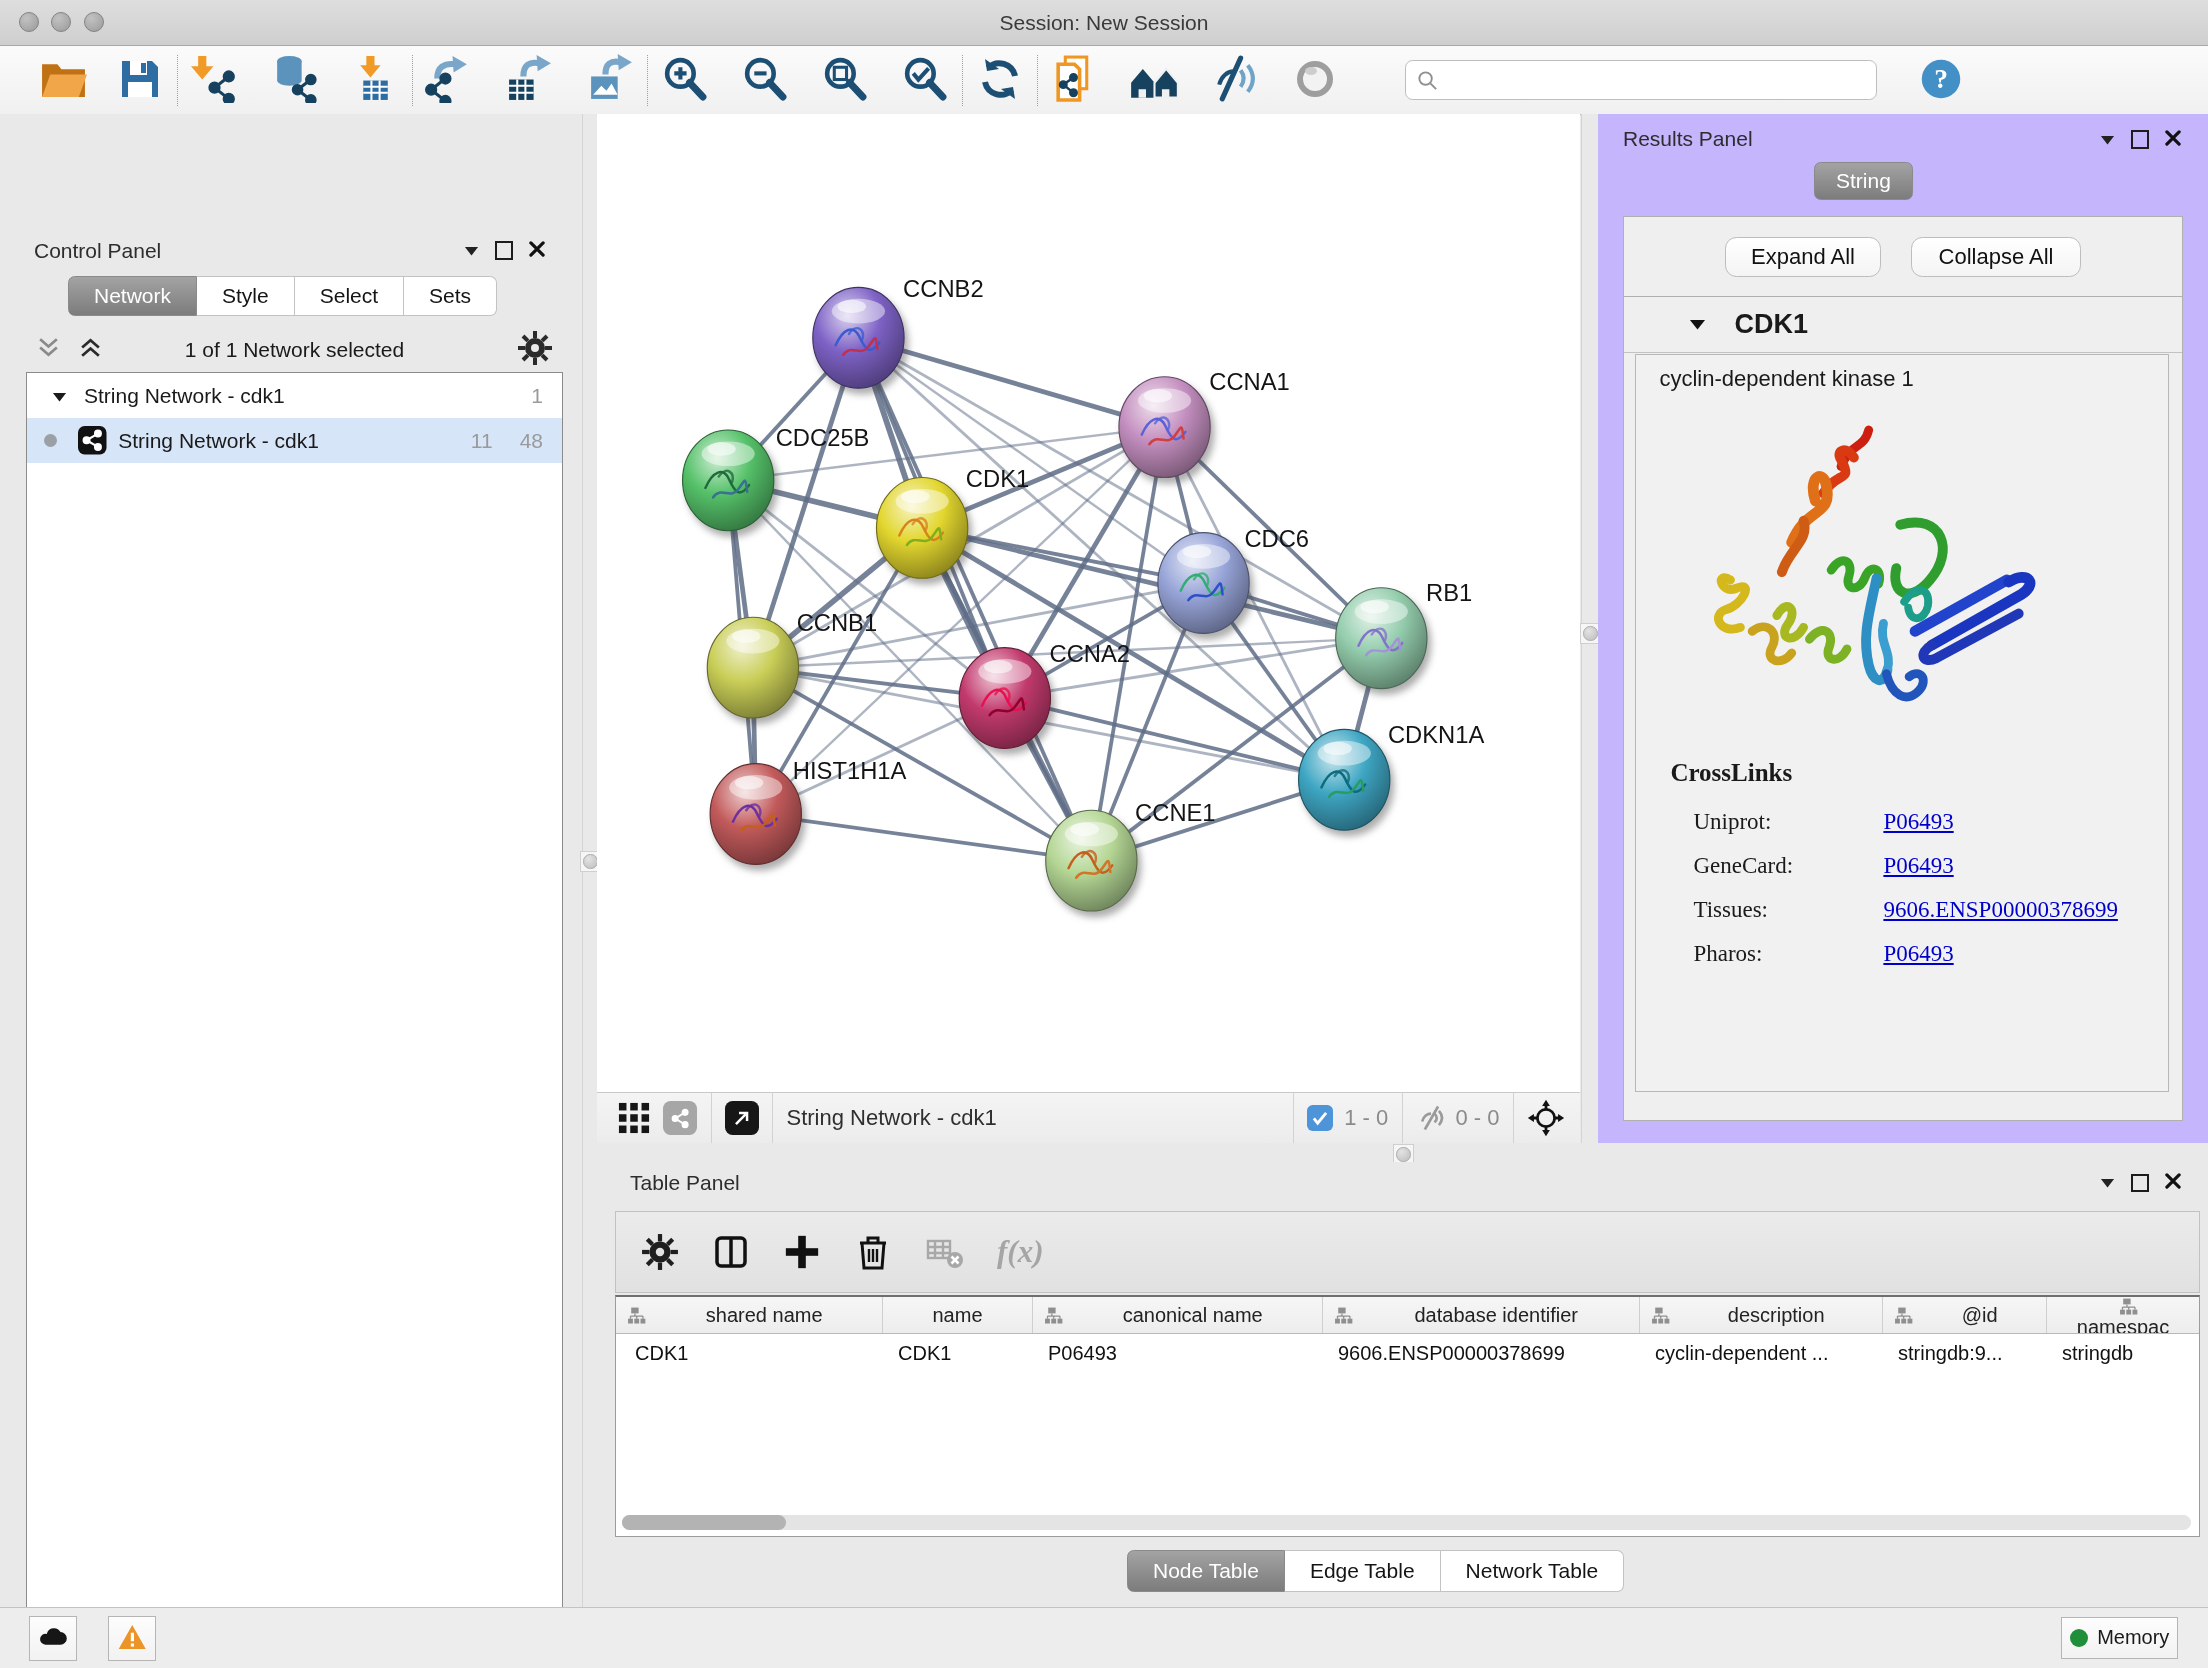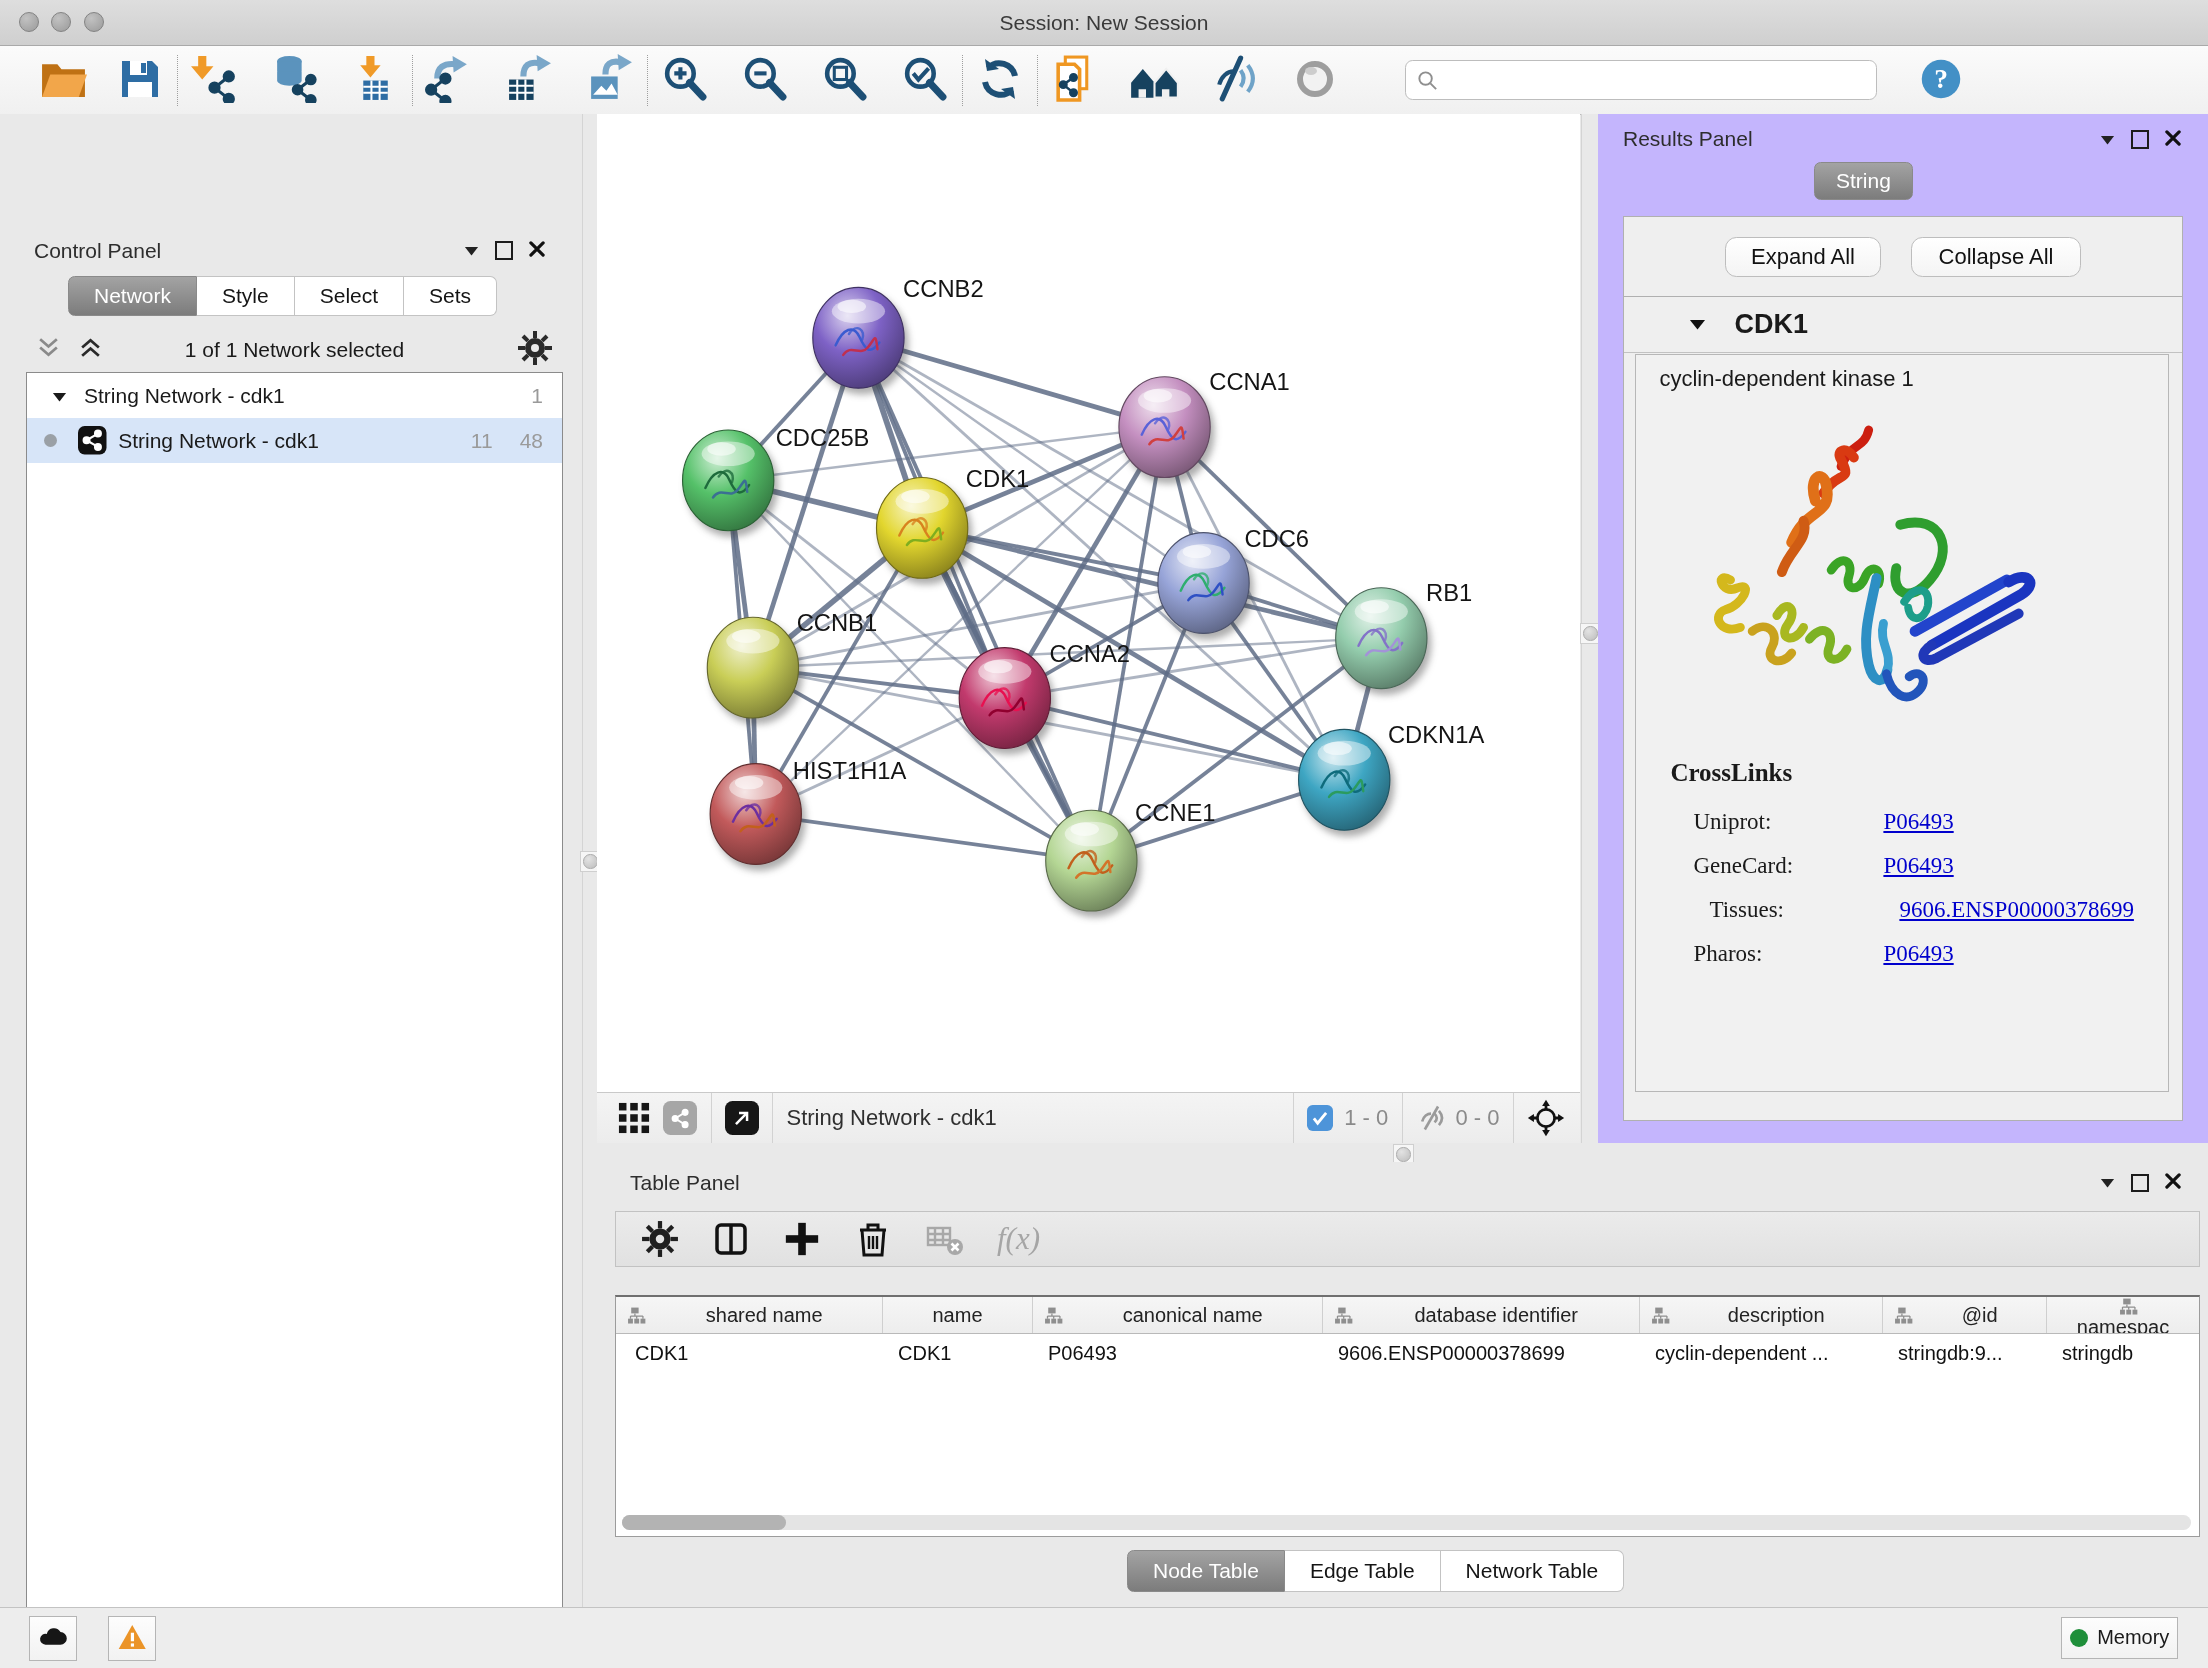--- a/index.html
+++ b/index.html
@@ -714,39 +714,39 @@
             <path d="M225 212 318 160" stroke="#2244cc" stroke-width="11"></path>
             <path d="M320 162 C340 150 350 164 332 175 L242 226" stroke="#1a35c0" stroke-width="11"></path>
             <path d="M242 226 C228 234 232 246 247 239 L330 194" stroke="#2038b8" stroke-width="10"></path>
             <path d="M196 255 C201 276 216 286 229 272 C239 261 230 249 219 258" stroke="#2255bb" stroke-width="9"></path>
           </svg>
         </div>
         <div class="abs serif" style="left:34px;top:404px;font-size:25px;font-weight:bold;">CrossLinks</div>
         <div class="abs serif" style="left:57px;top:445px;font-size:23px;line-height:44px;">
           <div><span style="display:inline-block;width:190px;">Uniprot:</span><span class="xlink">P06493</span></div>
           <div><span style="display:inline-block;width:190px;">GeneCard:</span><span class="xlink">P06493</span></div>
-          <div><span style="display:inline-block;width:190px;margin-left:16px;">Tissues:</span><span class="xlink">9606.ENSP00000378699</span></div>
+          <div><span style="display:inline-block;width:190px;">Tissues:</span><span class="xlink">9606.ENSP00000378699</span></div>
           <div><span style="display:inline-block;width:190px;">Pharos:</span><span class="xlink">P06493</span></div>
         </div>
       </div>
     </div>
   </div>
 
   <div class="abs" style="left:597px;top:1162px;width:1611px;height:445px;background:#e9e9e9;">
     <div class="abs ptitle" style="left:33px;top:8.6px;">Table Panel</div>
     <div class="abs pctl" style="left:1503px;top:11.4px;">
       <span><svg width="15" height="10.5" viewBox="0 0 16 11">
             <path d="M1 1h14L8 10Z" fill="#222"></path>
           </svg></span>
       <span class="floatbox"></span>
       <span><svg width="16" height="16" viewBox="0 0 17 17">
             <path d="M2 2l13 13M15 2 2 15" stroke="#111" stroke-width="3.4" stroke-linecap="round"></path>
           </svg></span>
     </div>
-    <div class="abs tpToolbar" style="left:18px;top:49px;width:1585px;height:56px;">
+    <div class="abs tpToolbar" style="left:18px;top:49px;width:1585px;height:82px;font-weight:bold;">
       <span style="display:flex;">
         <svg width="38" height="38" viewBox="0 0 36 36">
             <g fill="#1f1f1f">
               <rect x="16" y="1" width="4" height="7"></rect>
               <rect x="16" y="1" width="4" height="7" transform="rotate(45 18 18)"></rect>
               <rect x="16" y="1" width="4" height="7" transform="rotate(90 18 18)"></rect>
               <rect x="16" y="1" width="4" height="7" transform="rotate(135 18 18)"></rect>
               <rect x="16" y="1" width="4" height="7" transform="rotate(180 18 18)"></rect>
               <rect x="16" y="1" width="4" height="7" transform="rotate(225 18 18)"></rect>
               <rect x="16" y="1" width="4" height="7" transform="rotate(270 18 18)"></rect>

